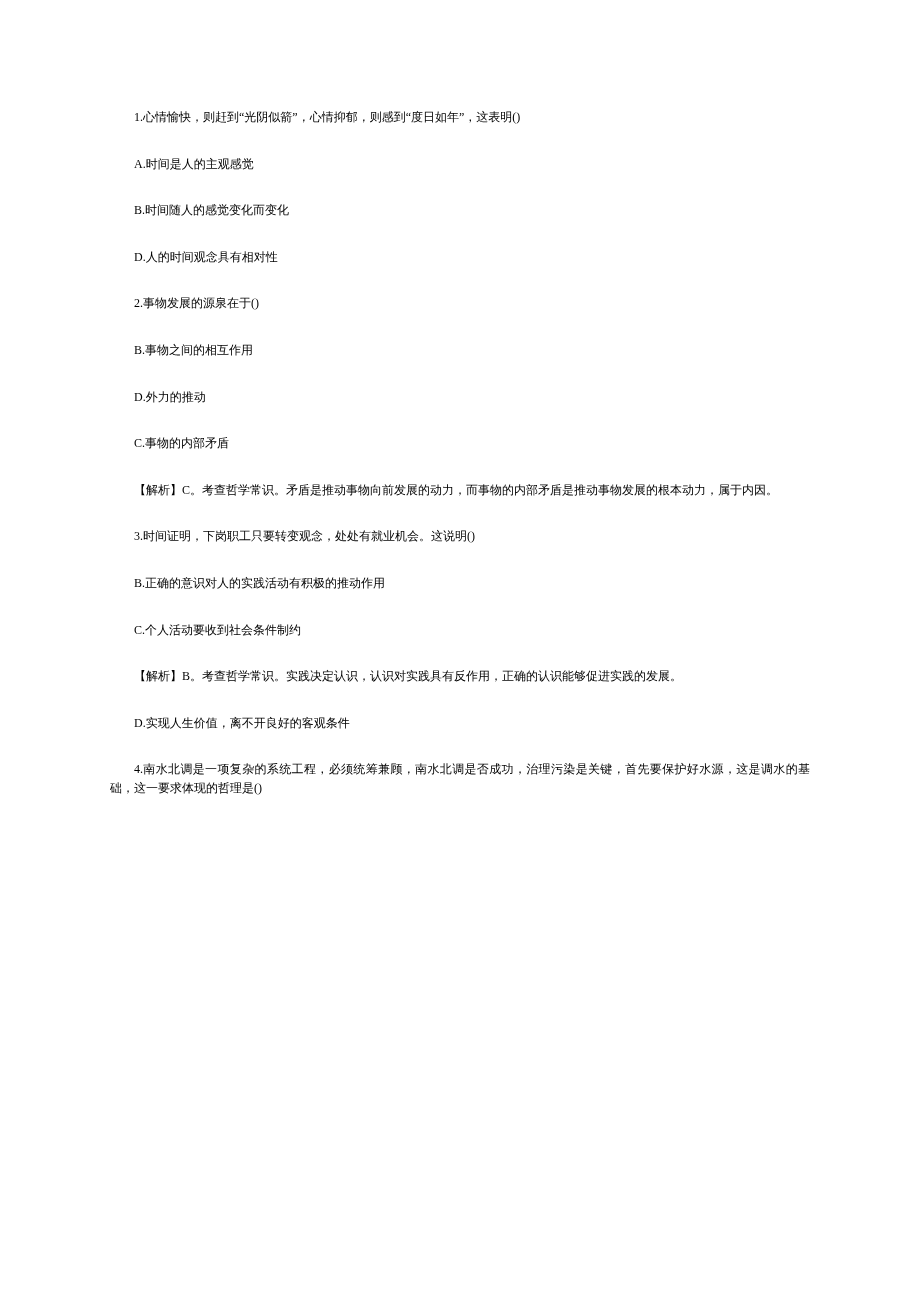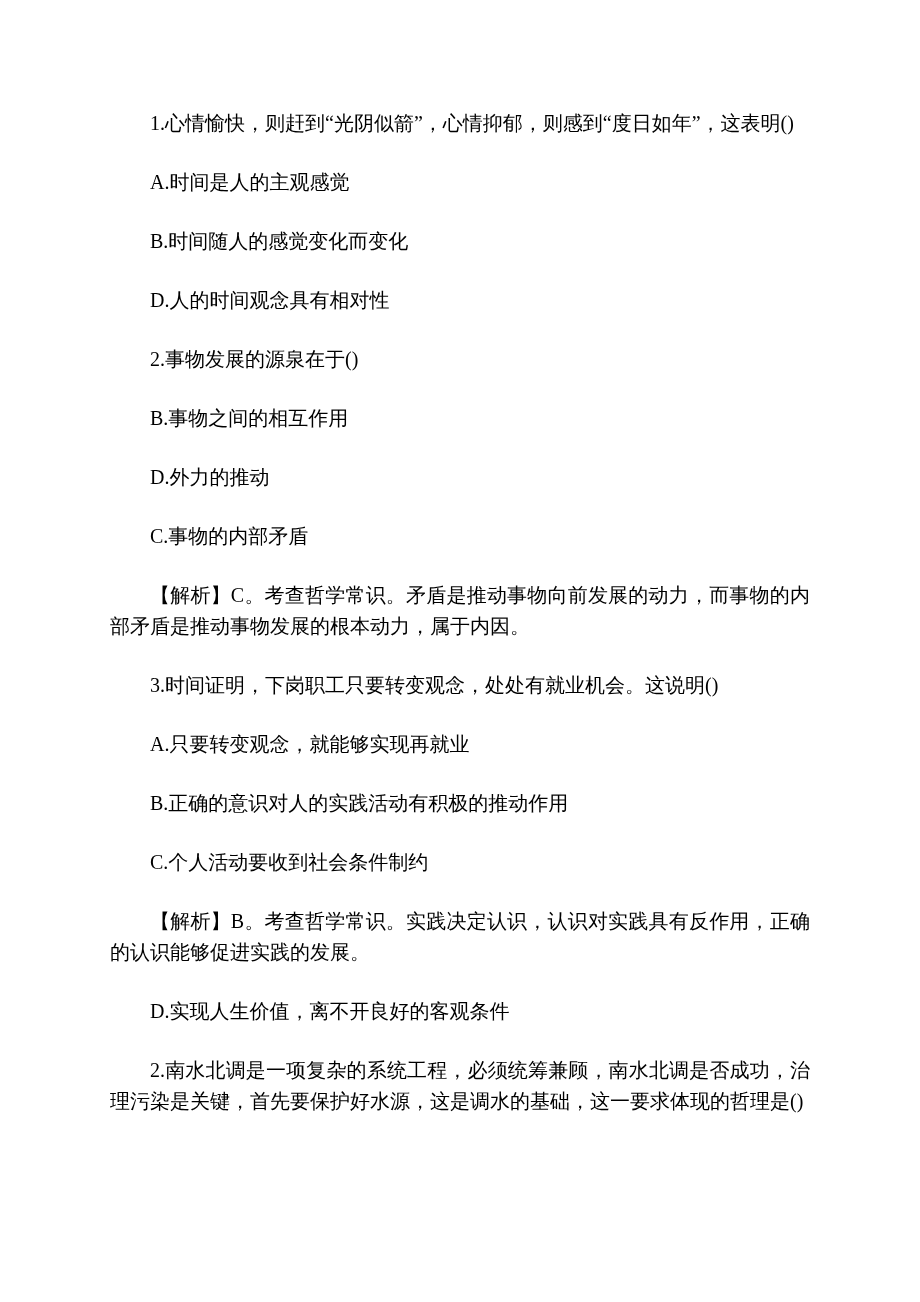--- a/index.html
+++ b/index.html
@@ -6,21 +6,21 @@
     margin: 0;
     padding: 0;
     background: #ffffff;
   }
   .page {
     width: 920px;
     min-height: 1302px;
     padding: 108px 110px 60px 110px;
     box-sizing: border-box;
     font-family: "SimSun", "宋体", serif;
-    font-size: 20px;
+    font-size: 12px;
     line-height: 1.55;
     color: #000000;
   }
   .para {
     margin: 0 0 28px 0;
     text-indent: 2em;
     text-align: justify;
   }
 </style>
 </head>
@@ -30,19 +30,18 @@
   <p class="para">1.心情愉快，则赶到“光阴似箭”，心情抑郁，则感到“度日如年”，这表明()</p>
   <p class="para">A.时间是人的主观感觉</p>
   <p class="para">B.时间随人的感觉变化而变化</p>
   <p class="para">D.人的时间观念具有相对性</p>
   <p class="para">2.事物发展的源泉在于()</p>
   <p class="para">B.事物之间的相互作用</p>
   <p class="para">D.外力的推动</p>
   <p class="para">C.事物的内部矛盾</p>
   <p class="para">【解析】C。考查哲学常识。矛盾是推动事物向前发展的动力，而事物的内部矛盾是推动事物发展的根本动力，属于内因。</p>
   <p class="para">3.时间证明，下岗职工只要转变观念，处处有就业机会。这说明()</p>
-  <p class="para">A.只要转变观念，就能够实现再就业</p>
   <p class="para">B.正确的意识对人的实践活动有积极的推动作用</p>
   <p class="para">C.个人活动要收到社会条件制约</p>
   <p class="para">【解析】B。考查哲学常识。实践决定认识，认识对实践具有反作用，正确的认识能够促进实践的发展。</p>
   <p class="para">D.实现人生价值，离不开良好的客观条件</p>
-  <p class="para">2.南水北调是一项复杂的系统工程，必须统筹兼顾，南水北调是否成功，治理污染是关键，首先要保护好水源，这是调水的基础，这一要求体现的哲理是()</p>
+  <p class="para">4.南水北调是一项复杂的系统工程，必须统筹兼顾，南水北调是否成功，治理污染是关键，首先要保护好水源，这是调水的基础，这一要求体现的哲理是()</p>
 </div>
 
 </body></html>

